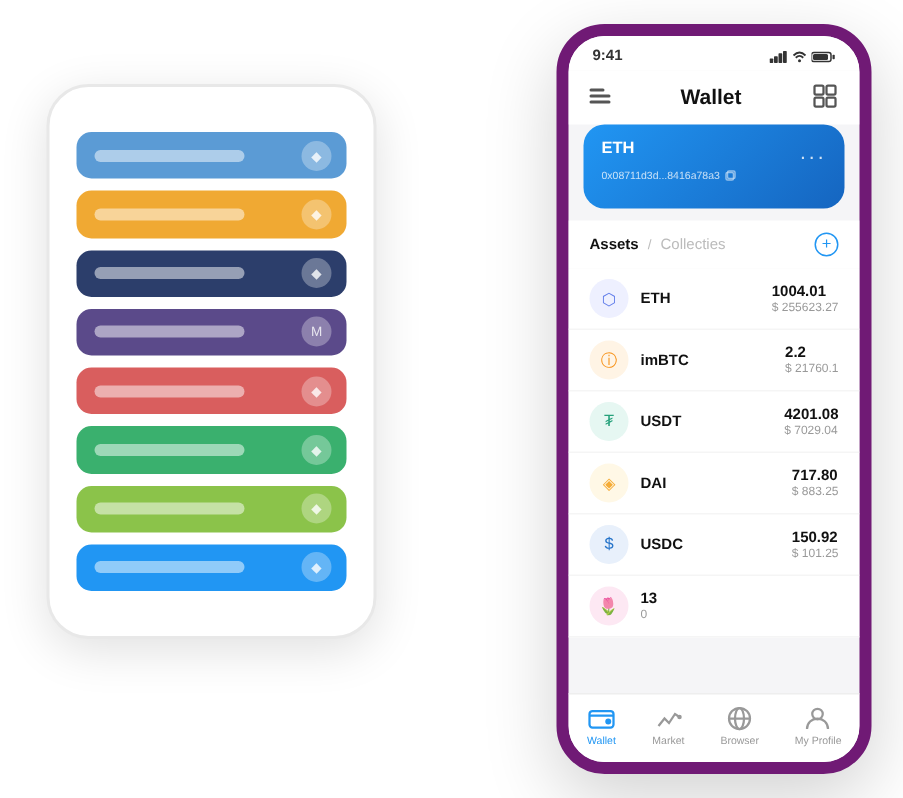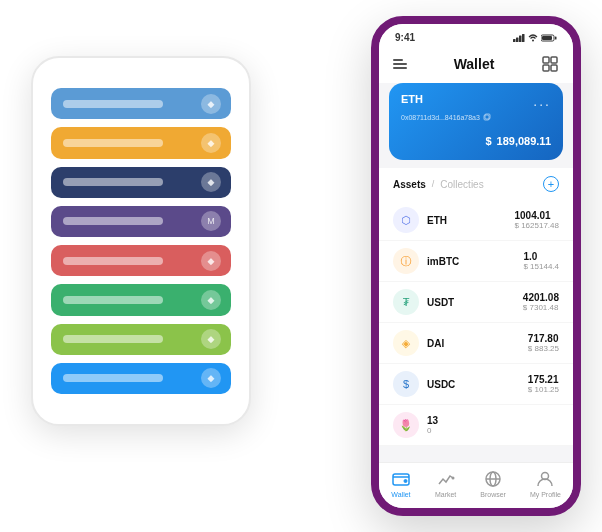--- a/index.html
+++ b/index.html
@@ -301,23 +301,20 @@
         <span class="eth-label">ETH</span>
         <span class="eth-dots">...</span>
       </div>
       <div class="eth-address">
         <span>0x08711d3d...8416a78a3</span>
         <svg width="8" height="8" viewBox="0 0 8 8">
           <rect x="1" y="2" width="5" height="5" rx="1" stroke="rgba(255,255,255,0.7)" stroke-width="1" fill="none"></rect>
           <rect x="2" y="1" width="5" height="5" rx="1" stroke="rgba(255,255,255,0.7)" stroke-width="1" fill="none"></rect>
         </svg>
       </div>
-      <div class="eth-balance">
-        <span>$</span> <span>189,089.11</span>
-      </div>
     </div>
 
     <div class="assets-header">
       <div class="assets-tabs">
         <span class="assets-tab-active">Assets</span>
         <span class="assets-tab-sep">/</span>
         <span class="assets-tab-inactive">Collecties</span>
       </div>
       <div class="assets-add">+</div>
     </div>
@@ -325,45 +322,45 @@
     <div class="asset-list" id="asset-list">
     <div class="asset-item">
     <div class="asset-icon" style="background:#eef0ff; color:#627eea;">
       ⬡
     </div>
     <div class="asset-info">
       <div class="asset-name">ETH</div>
     </div>
     <div class="asset-values">
       <div class="asset-amount">1004.01</div>
-      <div class="asset-usd">$ 162517.48</div>
+      <div class="asset-usd">$ 255623.27</div>
     </div>
   </div>
         <div class="asset-item">
     <div class="asset-icon" style="background:#fff4e5; color:#f7931a;">
       ⓘ
     </div>
     <div class="asset-info">
       <div class="asset-name">imBTC</div>
     </div>
     <div class="asset-values">
-      <div class="asset-amount">1.0</div>
-      <div class="asset-usd">$ 15144.4</div>
+      <div class="asset-amount">2.2</div>
+      <div class="asset-usd">$ 21760.1</div>
     </div>
   </div>
         <div class="asset-item">
     <div class="asset-icon" style="background:#e6f7f2; color:#26a17b;">
       ₮
     </div>
     <div class="asset-info">
       <div class="asset-name">USDT</div>
     </div>
     <div class="asset-values">
       <div class="asset-amount">4201.08</div>
-      <div class="asset-usd">$ 7301.48</div>
+      <div class="asset-usd">$ 7029.04</div>
     </div>
   </div>
         <div class="asset-item">
     <div class="asset-icon" style="background:#fff8e6; color:#f5ac37;">
       ◈
     </div>
     <div class="asset-info">
       <div class="asset-name">DAI</div>
     </div>
     <div class="asset-values">
@@ -372,21 +369,21 @@
     </div>
   </div>
         <div class="asset-item">
     <div class="asset-icon" style="background:#e8f0fb; color:#2775ca;">
       $
     </div>
     <div class="asset-info">
       <div class="asset-name">USDC</div>
     </div>
     <div class="asset-values">
-      <div class="asset-amount">175.21</div>
+      <div class="asset-amount">150.92</div>
       <div class="asset-usd">$ 101.25</div>
     </div>
   </div>
         <div class="asset-item">
     <div class="asset-icon" style="background:#fde8f3; color:#e84393;">
       🌷
     </div>
     <div class="asset-values">
       <div class="asset-amount">13</div>
       <div class="asset-usd">0</div>

